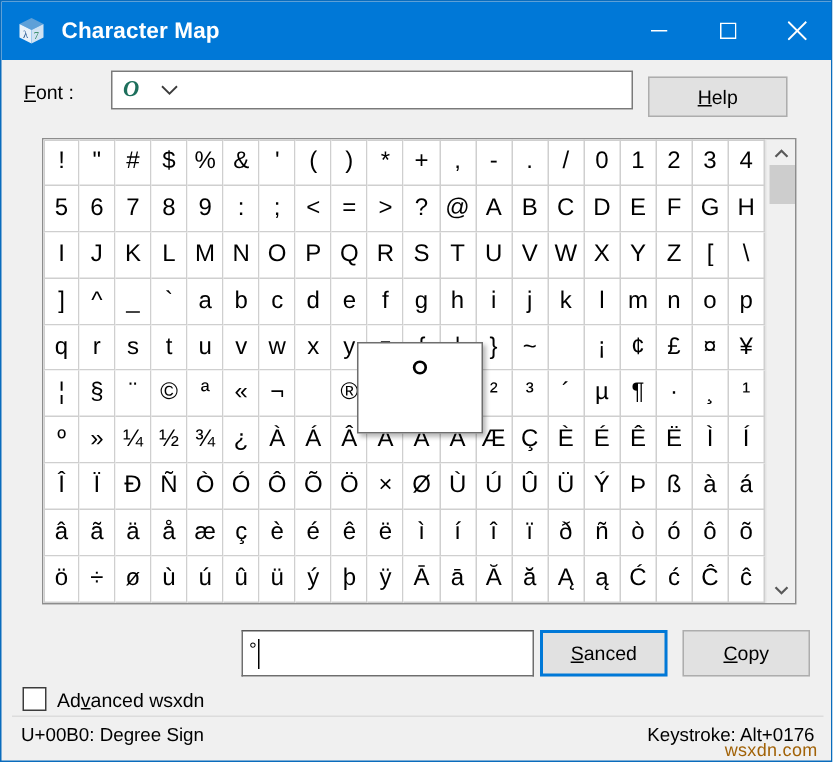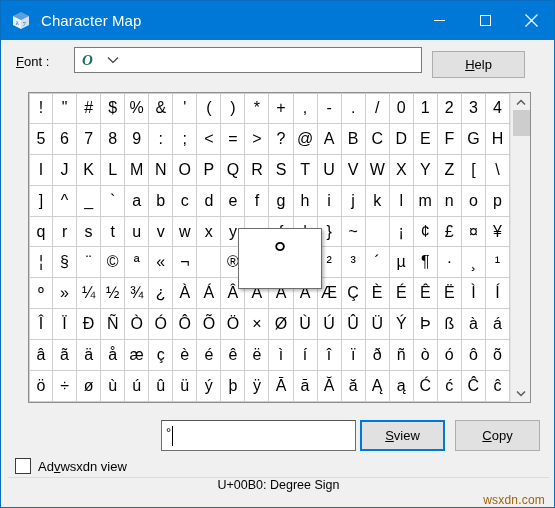--- a/index.html
+++ b/index.html
@@ -39,20 +39,21 @@
     margin-right: 9px;
     flex: 0 0 auto;
     position: relative;
   }
   .title-text {
     color: #ffffff;
     font-size: 15px;
     letter-spacing: .1px;
     flex: 1 1 auto;
     white-space: nowrap;
+    font-weight: bold;
   }
   .win-btn {
     width: 46px;
     height: 39px;
     display: flex;
     align-items: center;
     justify-content: center;
     flex: 0 0 auto;
   }
   .win-btn svg { display: block; }
@@ -283,21 +284,20 @@
     left: 7px;
     bottom: 5px;
     width: 541px;
     height: 25px;
     border-top: 1px solid #dcdcdc;
     box-sizing: border-box;
     display: flex;
     align-items: center;
     justify-content: space-between;
     padding: 0 6px 0 6px;
-    flex-direction: column;
   }
   .status-text { font-size: 12.5px; color: #000; }
   .watermark {
     position: absolute;
     right: 9px;
     bottom: 0px;
     font-size: 12px;
     color: #a16207;
     letter-spacing: .2px;
   }
@@ -577,31 +577,32 @@
   </div>
 
 
   <div class="copy-field">
     <span class="val">°</span>
     <span class="caret"></span>
   </div>
 
   <button class="btn select-btn">
       <u>S</u>
-      <span>view</span>
+      <span>anced</span>
     </button>
 
   <button class="btn copy-btn">
       <u>C</u>
       <span>opy</span>
     </button>
 
   <div class="adv-row">
     <span class="checkbox"></span>
-    <span class="adv-label"><span>Ad</span><u>v</u><span>wsxdn view</span></span>
+    <span class="adv-label"><span>Ad</span><u>v</u><span>anced wsxdn</span></span>
   </div>
 
   <div class="statusbar">
     <span class="status-text">U+00B0: Degree Sign</span>
+    <span class="status-text">Keystroke: Alt+0176</span>
   </div>
   <div class="watermark">wsxdn.com</div>
 
 </div>
 
 </body></html>

